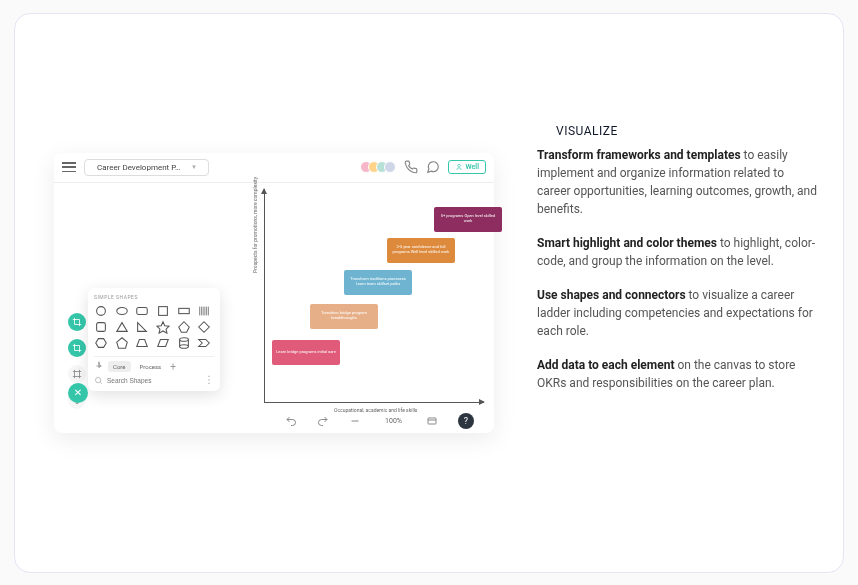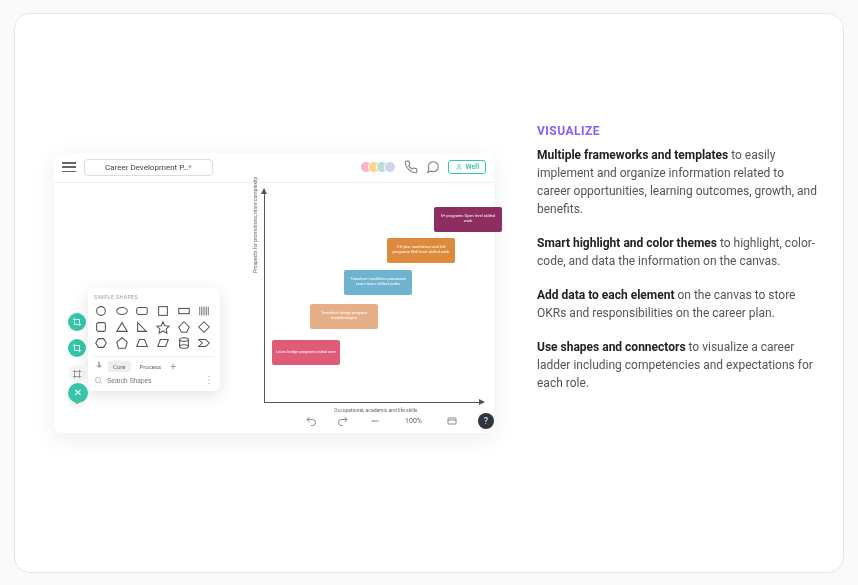--- a/index.html
+++ b/index.html
@@ -17,21 +17,21 @@
   height: 560px;
   background: #fff;
   border: 1px solid #e6e3f5;
   border-radius: 16px;
   display: flex;
   padding: 30px 24px;
   gap: 28px;
 }
 .left { flex: 0 0 470px; display: flex; align-items: center; justify-content: center; }
 .right { flex: 1; padding-top: 80px; }
-.right .eyebrow { color: #8b5cf6; font-size: 12px; font-weight: 700; letter-spacing: .5px; margin-bottom: 8px; }
+.right .eyebrow { color: #0f172a; font-size: 12px; font-weight: 400; letter-spacing: .5px; margin-bottom: 8px; margin-left: 19px; }
 .right h1 { color: #133a4a; font-size: 30px; font-weight: 600; line-height: 1.15; margin-bottom: 20px; }
 .right p { color: #555; font-size: 12px; line-height: 1.5; margin-bottom: 16px; }
 .right p b { color: #222; font-weight: 700; }
 
 .app-window {
   width: 440px;
   height: 280px;
   background: #fff;
   border-radius: 8px;
   box-shadow: 0 6px 24px rgba(0,0,0,.08);
@@ -43,21 +43,21 @@
   display: flex;
   align-items: center;
   gap: 8px;
   padding: 0 8px;
   border-bottom: 1px solid #eee;
 }
 .hamburger { width: 14px; height: 10px; display: flex; flex-direction: column; justify-content: space-between; }
 .hamburger span { height: 1.5px; background: #666; }
 .doc-title {
   font-size: 8px; color: #444; background: #fff; border: 1px solid #ddd;
-  border-radius: 4px; padding: 3px 20px; display: flex; align-items: center; gap: 0;
+  border-radius: 4px; padding: 3px 12px; display: flex; align-items: center; gap: 12px;
   min-width: 110px;
 }
 .doc-title .chev { color: #aaa; font-size: 7px; }
 .avatars { display: flex; margin-left: auto; }
 .avatars span { width: 12px; height: 12px; border-radius: 50%; border: 1.5px solid #fff; margin-left: -4px; }
 .head-ico { width: 14px; height: 14px; color: #888; }
 .share-btn {
   border: 1px solid #35c6a9; color: #35c6a9; font-size: 7px; font-weight: 600;
   padding: 2px 6px; border-radius: 3px; background: #fff; display: flex; align-items: center; gap: 3px;
 }
@@ -92,21 +92,21 @@
 .searchrow { display: flex; align-items: center; gap: 4px; margin-top: 4px; }
 .searchrow input { border: none; outline: none; font-size: 6.5px; color: #999; flex: 1; background: transparent; }
 .kebab { color: #aaa; font-size: 10px; line-height: 4px; }
 
 .side-rail { position: absolute; left: 14px; top: 130px; display: flex; flex-direction: column; gap: 8px; }
 .rail-btn { width: 18px; height: 18px; border-radius: 50%; display: flex; align-items: center; justify-content: center; }
 .rail-teal { background: #35c6a9; color: #fff; }
 .rail-plain { color: #888; background: #f6f6f6; }
 .x-fab { position: absolute; left: 14px; bottom: 8px; width: 20px; height: 20px; border-radius: 50%; background: #35c6a9; color: #fff; display: flex; align-items: center; justify-content: center; font-size: 10px; }
 
-.app-footer { position: absolute; bottom: 4px; right: 0; display: flex; align-items: center; gap: 20px; }
+.app-footer { position: absolute; bottom: 4px; right: 20px; display: flex; align-items: center; gap: 20px; }
 .zoom-seg { font-size: 7px; color: #666; padding: 0 4px; }
 .foot-ico { width: 12px; height: 12px; color: #888; }
 .help-fab { width: 16px; height: 16px; border-radius: 50%; background: #2d3540; color: #fff; font-size: 9px; display: flex; align-items: center; justify-content: center; }
 </style>
 </head>
 <body>
 
 <div class="card">
 
   <div class="left">
@@ -283,19 +283,19 @@
             <path d="M4 10h16"></path>
           </svg>
         <div class="help-fab">?</div>
       </div>
 
     </div>
   </div>
 
   <div class="right">
     <div class="eyebrow">VISUALIZE</div>
-    <p><b>Multiple frameworks and templates</b><span> to easily implement and organize information related to career opportunities, learning outcomes, growth, and benefits.</span></p>
-    <p><b>Smart highlight and color themes</b><span> to highlight, color-code, and data the information on the canvas.</span></p>
+    <p><b>Transform frameworks and templates</b><span> to easily implement and organize information related to career opportunities, learning outcomes, growth, and benefits.</span></p>
+    <p><b>Smart highlight and color themes</b><span> to highlight, color-code, and group the information on the level.</span></p>
+    <p><b>Use shapes and connectors</b><span> to visualize a career ladder including competencies and expectations for each role.</span></p>
     <p><b>Add data to each element</b><span> on the canvas to store OKRs and responsibilities on the career plan.</span></p>
-    <p><b>Use shapes and connectors</b><span> to visualize a career ladder including competencies and expectations for each role.</span></p>
   </div>
 
 </div>
 
 </body></html>

